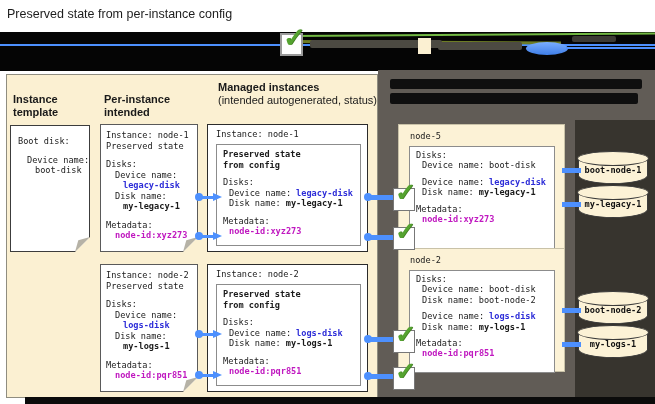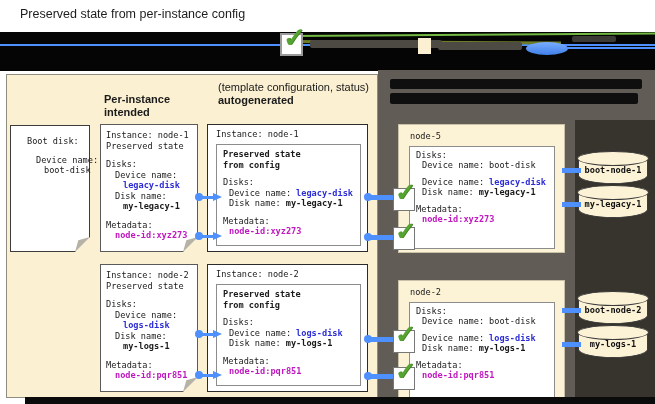--- a/index.html
+++ b/index.html
@@ -1,21 +1,21 @@
 <!DOCTYPE html>
 <html><head>
 <meta charset="utf-8">
 <style>
   html,body{margin:0;padding:0;background:#fff;}
   #stage{position:relative;width:655px;height:404px;background:#ffffff;overflow:hidden;
          font-family:"Liberation Sans",sans-serif;}
   .abs{position:absolute;}
 
   
-  .title{left:20px;top:7px;font-size:12.5px;color:#1d1d1d;}
+  .title{left:7px;top:7px;font-size:12.5px;color:#1d1d1d;}
 
   
   .band{left:0;top:32px;width:655px;height:39px;background:#050505;}
   .blue-line{left:0;top:44px;width:655px;height:2px;background:#4d90fe;}
   .green-line1{left:293px;top:35px;width:362px;height:2px;background:#72b843;transform:rotate(-0.4deg);transform-origin:left center;}
   .green-line2{left:293px;top:40px;width:268px;height:3px;background:#6d7c25;transform:rotate(0.3deg);transform-origin:left center;}
   .legend-bar1{left:310px;top:40px;width:132px;height:8px;background:#4c4a42;border-radius:2px;}
   .legend-bar2{left:438px;top:42px;width:84px;height:8px;background:#4c4a42;border-radius:2px;}
   .legend-bar3{left:572px;top:36px;width:44px;height:6px;background:#3c3a34;border-radius:2px;}
   .legend-check-box{left:280px;top:33px;width:19px;height:19px;background:#fff;border:2px solid #9a9a9a;}
@@ -39,21 +39,21 @@
         font-size:8.6px;color:#1a1a1a;line-height:10.5px;}
   .card .line{white-space:pre;}
   .gap{height:8px;}
   .in1{padding-left:9px;}
   .in2{padding-left:17px;}
   .val{margin-left:5px;}
   .b{font-weight:bold;}
   .vblue{color:#2d2dd8;font-weight:bold;}
   .vmag{color:#c019c0;font-weight:bold;}
 
-  .tmpl-card{left:10px;top:125px;width:80px;height:127px;border:1px solid #3c3c3c;padding:10px 0 0 16px;}
+  .tmpl-card{left:10px;top:125px;width:80px;height:127px;border:1px solid #3c3c3c;padding:10px 0 0 7px;}
   .cfg1{left:100px;top:124px;width:98px;height:128px;border:1px solid #5a5a5a;padding:5px 0 0 5px;}
   .cfg2{left:100px;top:264px;width:98px;height:128px;border:1px solid #5a5a5a;padding:5px 0 0 5px;}
 
   
   .dogear .cut{position:absolute;right:-1px;bottom:-1px;width:15px;height:15px;background:#fbf0d2;
                clip-path:polygon(0 100%,100% 0,100% 100%);}
   .dogear .fold{position:absolute;right:-1px;bottom:-1px;width:15px;height:15px;background:#b6b2a6;
                clip-path:polygon(0 100%,100% 0,22% 22%);}
 
   .mng1{left:207px;top:124px;width:161px;height:128px;border:1px solid #2b2b2b;}
@@ -66,21 +66,21 @@
 
   
   .gray-panel{left:378px;top:70px;width:277px;height:328px;background:#615c56;}
   .dark-col{left:575px;top:120px;width:80px;height:284px;background:#37342e;}
   .gp-bar1{left:390px;top:79px;width:252px;height:10px;background:#0f0f0f;border-radius:2px;}
   .gp-bar2{left:390px;top:93px;width:248px;height:11px;background:#0f0f0f;border-radius:2px;}
 
   .node-card{background:#fcf2d6;border:1px solid #c9c2a8;box-sizing:border-box;
              font-family:"DejaVu Sans Mono",monospace;font-size:8.6px;color:#1a1a1a;line-height:10.4px;}
   .node1{left:398px;top:124px;width:167px;height:129px;}
-  .node2{left:398px;top:280px;width:167px;height:124px;}
+  .node2{left:398px;top:248px;width:167px;height:124px;}
   .node-head{padding:6px 0 0 11px;}
   .node-inner{position:absolute;left:10px;top:21px;width:146px;height:103px;background:#fff;
               border:1px solid #8c8c8c;padding:3px 0 0 6px;box-sizing:border-box;}
   .ngap{height:6px;}
   .nin1{padding-left:6px;}
 
   
   .chk{width:20px;height:21px;background:#fff;border:1px solid #777;z-index:6;}
   .chk .check-glyph{font-size:25px;left:1px;top:-9px;}
 
@@ -117,27 +117,31 @@
   <div class="abs legend-bar3"></div>
   <div class="abs legend-check-box">
     <span class="check-glyph">✓</span>
   </div>
   <div class="abs legend-swatch"></div>
   <div class="abs legend-pill"></div>
   <div class="abs pill-line"></div>
 
   <div class="abs beige-panel"></div>
 
+  <div class="abs colhead h-template">
+    <div>Instance</div>
+    <div>template</div>
+  </div>
   <div class="abs colhead h-pic">
     <div>Per-instance</div>
     <div>intended</div>
   </div>
   <div class="abs colhead h-managed">
-    <div class="reg">(template configuration, status)</div>
-    <div>autogenerated</div>
+    <div>Managed instances</div>
+    <div class="reg">(intended autogenerated, status)</div>
   </div>
 
   <div class="abs card tmpl-card dogear">
     <div class="line">Boot disk:</div>
     <div class="gap"></div>
     <div class="line in1">Device name:</div>
     <div class="line in2">boot-disk</div>
     <div class="cut"></div>
     <div class="fold"></div>
   </div>
@@ -221,20 +225,21 @@
       <div class="line">Metadata:</div>
       <div class="line nin1 vmag">node-id:xyz273</div>
     </div>
   </div>
 
   <div class="abs node-card node2">
     <div class="node-head">node-2</div>
     <div class="node-inner">
       <div class="line">Disks:</div>
       <div class="line nin1"><span>Device name:</span><span class="val">boot-disk</span></div>
+      <div class="line nin1"><span>Disk name:</span><span class="val">boot-node-2</span></div>
       <div class="ngap"></div>
       <div class="line nin1"><span>Device name:</span><span class="val vblue">logs-disk</span></div>
       <div class="line nin1"><span>Disk name:</span><span class="val b">my-logs-1</span></div>
       <div class="ngap"></div>
       <div class="line">Metadata:</div>
       <div class="line nin1 vmag">node-id:pqr851</div>
     </div>
   </div>
 
   <div class="abs dot" style="left:195px;top:193px;"></div>

